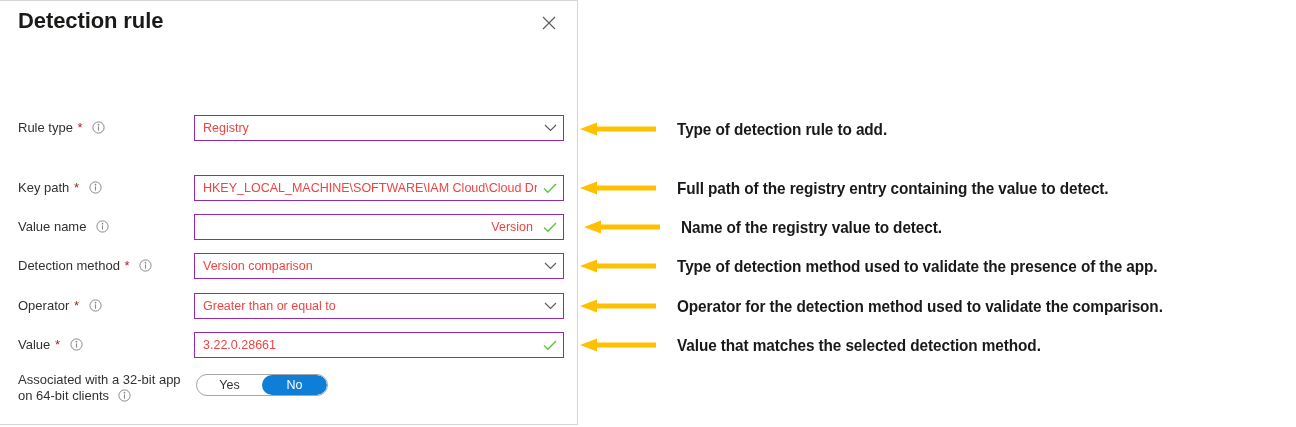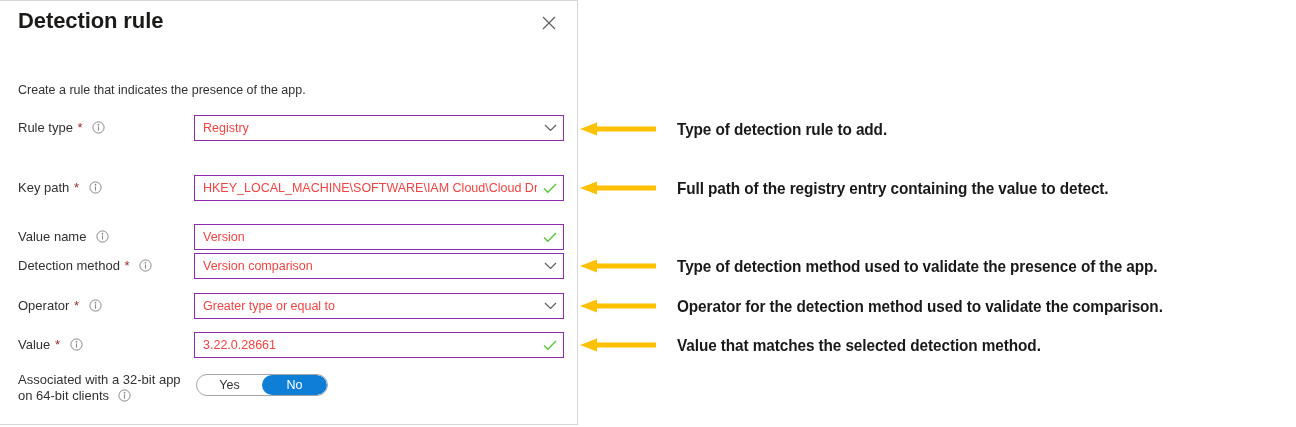--- a/index.html
+++ b/index.html
@@ -226,21 +226,20 @@
 
     <div class="panel-header">
       <div class="panel-title">Detection rule</div>
       <div class="close-btn">
         <svg width="14" height="14" viewBox="0 0 14 14" aria-hidden="true">
           <path d="M1 1 L13 13 M13 1 L1 13" stroke="#605e5c" stroke-width="1.2" fill="none"></path>
         </svg>
       </div>
     </div>
 
-    <div class="panel-subtitle">Create a rule that indicates the presence of the app.</div>
 
     <div class="form">
 
       <div class="row" style="top:114px;">
         <div class="field-label">
           <span>Rule type</span><span class="req">&nbsp;*</span>
           <span class="info-icon">
             <svg width="13" height="13" viewBox="0 0 13 13" aria-hidden="true">
               <circle cx="6.5" cy="6.5" r="5.6" fill="none" stroke="#8a8886" stroke-width="1"></circle>
               <circle cx="6.5" cy="3.7" r="0.85" fill="#8a8886"></circle>
@@ -272,21 +271,21 @@
         <div class="control">
           <span class="value">HKEY_LOCAL_MACHINE\SOFTWARE\IAM Cloud\Cloud Dr...</span>
           <span class="adorn">
             <svg width="14" height="11" viewBox="0 0 14 11" aria-hidden="true">
               <path d="M1 5.5 L4.8 9.3 L13 1" stroke="#5ec43f" stroke-width="1.4" fill="none"></path>
             </svg>
           </span>
         </div>
       </div>
 
-      <div class="row" style="top:223px;">
+      <div class="row" style="top:213px;text-align:right;">
         <div class="field-label">
           <span>Value name</span>
           <span class="info-icon">
             <svg width="13" height="13" viewBox="0 0 13 13" aria-hidden="true">
               <circle cx="6.5" cy="6.5" r="5.6" fill="none" stroke="#8a8886" stroke-width="1"></circle>
               <circle cx="6.5" cy="3.7" r="0.85" fill="#8a8886"></circle>
               <rect x="5.95" y="5.4" width="1.1" height="4.2" fill="#8a8886"></rect>
             </svg>
           </span>
         </div>
@@ -326,21 +325,21 @@
           <span>Operator</span><span class="req">&nbsp;*</span>
           <span class="info-icon">
             <svg width="13" height="13" viewBox="0 0 13 13" aria-hidden="true">
               <circle cx="6.5" cy="6.5" r="5.6" fill="none" stroke="#8a8886" stroke-width="1"></circle>
               <circle cx="6.5" cy="3.7" r="0.85" fill="#8a8886"></circle>
               <rect x="5.95" y="5.4" width="1.1" height="4.2" fill="#8a8886"></rect>
             </svg>
           </span>
         </div>
         <div class="control">
-          <span class="value">Greater type or equal to</span>
+          <span class="value">Greater than or equal to</span>
           <span class="adorn">
             <svg width="13" height="8" viewBox="0 0 13 8" aria-hidden="true">
               <path d="M1 1 L6.5 6.5 L12 1" stroke="#605e5c" stroke-width="1.2" fill="none"></path>
             </svg>
           </span>
         </div>
       </div>
 
       <div class="row" style="top:331px;">
         <div class="field-label">
@@ -393,20 +392,26 @@
       <span class="anno-text">Type of detection rule to add.</span>
     </div>
 
     <div class="anno" style="left:580px; top:176px;">
       <svg class="arrow" viewBox="0 0 76 16">
         <path d="M0 8 L17 1.5 L17 5.6 L76 5.6 L76 10.4 L17 10.4 L17 14.5 Z" fill="#ffc000"></path>
       </svg>
       <span class="anno-text">Full path of the registry entry containing the value to detect.</span>
     </div>
 
+    <div class="anno" style="left:584px; top:215px;">
+      <svg class="arrow" viewBox="0 0 76 16">
+        <path d="M0 8 L17 1.5 L17 5.6 L76 5.6 L76 10.4 L17 10.4 L17 14.5 Z" fill="#ffc000"></path>
+      </svg>
+      <span class="anno-text">Name of the registry value to detect.</span>
+    </div>
 
     <div class="anno" style="left:580px; top:254px;">
       <svg class="arrow" viewBox="0 0 76 16">
         <path d="M0 8 L17 1.5 L17 5.6 L76 5.6 L76 10.4 L17 10.4 L17 14.5 Z" fill="#ffc000"></path>
       </svg>
       <span class="anno-text">Type of detection method used to validate the presence of the app.</span>
     </div>
 
     <div class="anno" style="left:580px; top:294px;">
       <svg class="arrow" viewBox="0 0 76 16">

